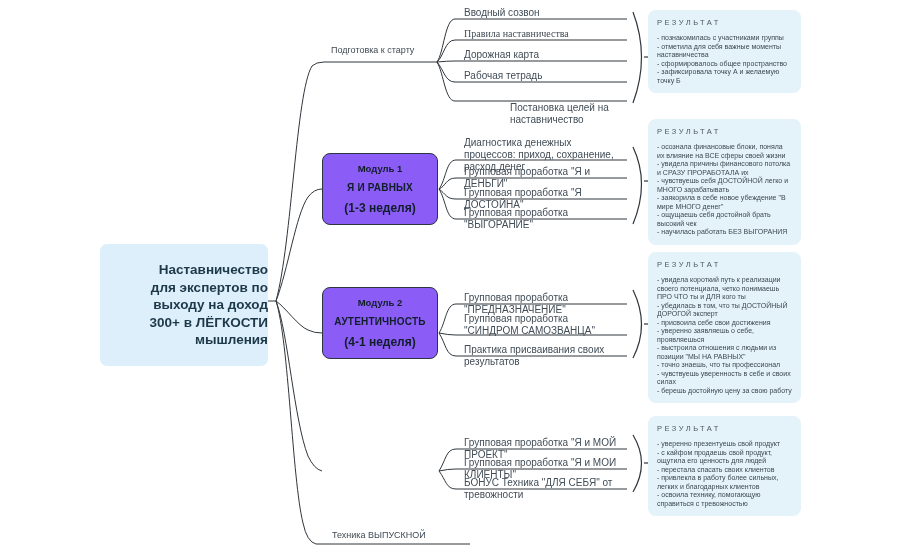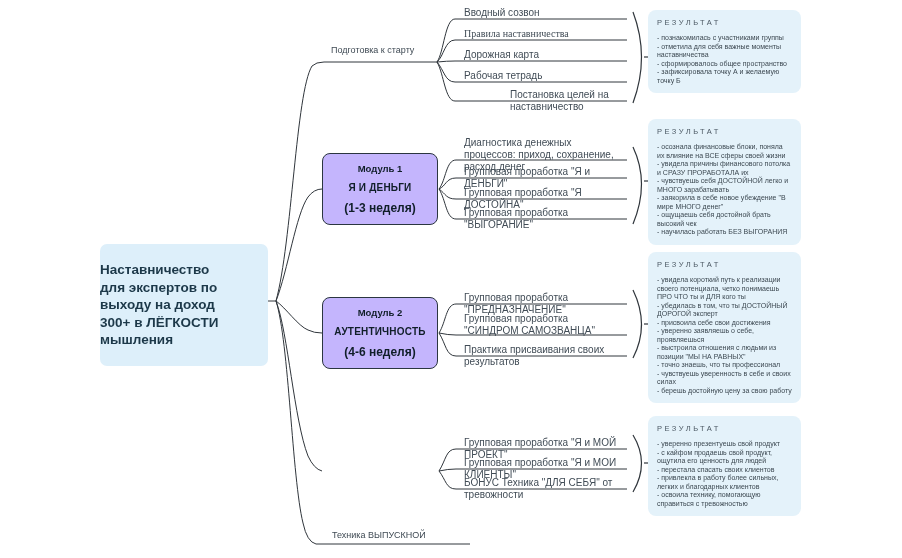--- a/index.html
+++ b/index.html
@@ -9,32 +9,32 @@
     background:#ffffff;
     font-family:"Liberation Sans","DejaVu Sans",sans-serif;
     overflow:hidden;
   }
   #wires{position:absolute;left:0;top:0;width:902px;height:558px;}
   .abs{position:absolute;}
 
   .root-node{
     left:100px;top:244px;width:168px;height:122px;
     background:#ddeffa;border-radius:7px;
-    display:flex;flex-direction:column;align-items:flex-start;justify-content:center;
+    display:flex;flex-direction:column;align-items:flex-end;justify-content:center;
     color:#1c3849;font-weight:bold;font-size:13.5px;line-height:1.3;
     text-align:center;
   }
 
   .branch-label{
     font-size:9px;color:#3f4a54;white-space:nowrap;
   }
 
   .module-box{
     left:322px;width:116px;height:72px;
-    background:#c4b5fd;border:1.5px solid #2b3640;border-radius:8px;
+    background:#8b5cf6;border:1.5px solid #2b3640;border-radius:8px;
     box-sizing:border-box;
     display:flex;flex-direction:column;justify-content:space-between;align-items:center;
     padding:9px 4px;
     color:#101e29;font-weight:bold;text-align:center;
   }
   .module-box .m-title{font-size:9.5px;}
   .module-box .m-sub{font-size:10px;letter-spacing:.2px;}
   .module-box .m-weeks{font-size:12px;}
 
   .leaf{
@@ -107,54 +107,54 @@
     <div>выходу на доход</div>
     <div>300+ в ЛЁГКОСТИ</div>
     <div>мышления</div>
   </div>
 
   <div class="abs branch-label" style="left:331px;top:45px;text-align:center;">Подготовка к старту</div>
   <div class="abs leaf" style="top:7px;">Вводный созвон</div>
   <div class="abs leaf" style="top:28px;font-family:Liberation Serif, serif;">Правила наставничества</div>
   <div class="abs leaf" style="top:49px;">Дорожная карта</div>
   <div class="abs leaf" style="top:70px;">Рабочая тетрадь</div>
-  <div class="abs leaf" style="top:89px;padding-left:46px;">Постановка целей на наставничество</div>
+  <div class="abs leaf" style="top:102px;padding-left:46px;">Постановка целей на наставничество</div>
 
   <div class="abs result-box" style="top:10px;">
     <div class="r-head">РЕЗУЛЬТАТ</div>
     <div class="r-item">- познакомилась с участниками группы</div>
     <div class="r-item">- отметила для себя важные моменты наставничества</div>
     <div class="r-item">- сформировалось общее пространство</div>
     <div class="r-item">- зафиксировала точку А и желаемую точку Б</div>
   </div>
 
   <div class="abs module-box" style="top:153px;">
     <div class="m-title">Модуль 1</div>
-    <div class="m-sub">Я И ДЕНЬГИ</div>
+    <div class="m-sub">Я И РАВНЫХ</div>
     <div class="m-weeks">(1-3 неделя)</div>
   </div>
   <div class="abs leaf" style="top:137px;">Диагностика денежных процессов: приход, сохранение, расход денег</div>
   <div class="abs leaf" style="top:166px;">Групповая проработка "Я и ДЕНЬГИ"</div>
   <div class="abs leaf" style="top:187px;">Групповая проработка "Я ДОСТОЙНА"</div>
   <div class="abs leaf" style="top:207px;">Групповая проработка "ВЫГОРАНИЕ"</div>
 
   <div class="abs result-box" style="top:119px;">
     <div class="r-head">РЕЗУЛЬТАТ</div>
     <div class="r-item">- осознала финансовые блоки, поняла их влияние на ВСЕ сферы своей жизни</div>
     <div class="r-item">- увидела причины финансового потолка и СРАЗУ ПРОРАБОТАЛА их</div>
     <div class="r-item">- чувствуешь себя ДОСТОЙНОЙ легко и МНОГО зарабатывать</div>
     <div class="r-item">- заякорила в себе новое убеждение "В мире МНОГО денег"</div>
     <div class="r-item">- ощущаешь себя достойной брать высокий чек</div>
     <div class="r-item">- научилась работать БЕЗ ВЫГОРАНИЯ</div>
   </div>
 
-  <div class="abs module-box" style="top:297px;align-items:center;">
+  <div class="abs module-box" style="top:287px;align-items:center;">
     <div class="m-title">Модуль 2</div>
     <div class="m-sub">АУТЕНТИЧНОСТЬ</div>
-    <div class="m-weeks">(4-6 неделя)</div>
+    <div class="m-weeks">(4-1 неделя)</div>
   </div>
   <div class="abs leaf" style="top:292px;">Групповая проработка "ПРЕДНАЗНАЧЕНИЕ"</div>
   <div class="abs leaf" style="top:313px;width:150px;">Групповая проработка "СИНДРОМ САМОЗВАНЦА"</div>
   <div class="abs leaf" style="top:344px;">Практика присваивания своих результатов</div>
 
   <div class="abs result-box" style="top:252px;">
     <div class="r-head">РЕЗУЛЬТАТ</div>
     <div class="r-item">- увидела короткий путь к реализации своего потенциала, четко понимаешь ПРО ЧТО ты и ДЛЯ кого ты</div>
     <div class="r-item">- убедилась в том, что ты ДОСТОЙНЫЙ ДОРОГОЙ эксперт</div>
     <div class="r-item">- присвоила себе свои достижения</div>

